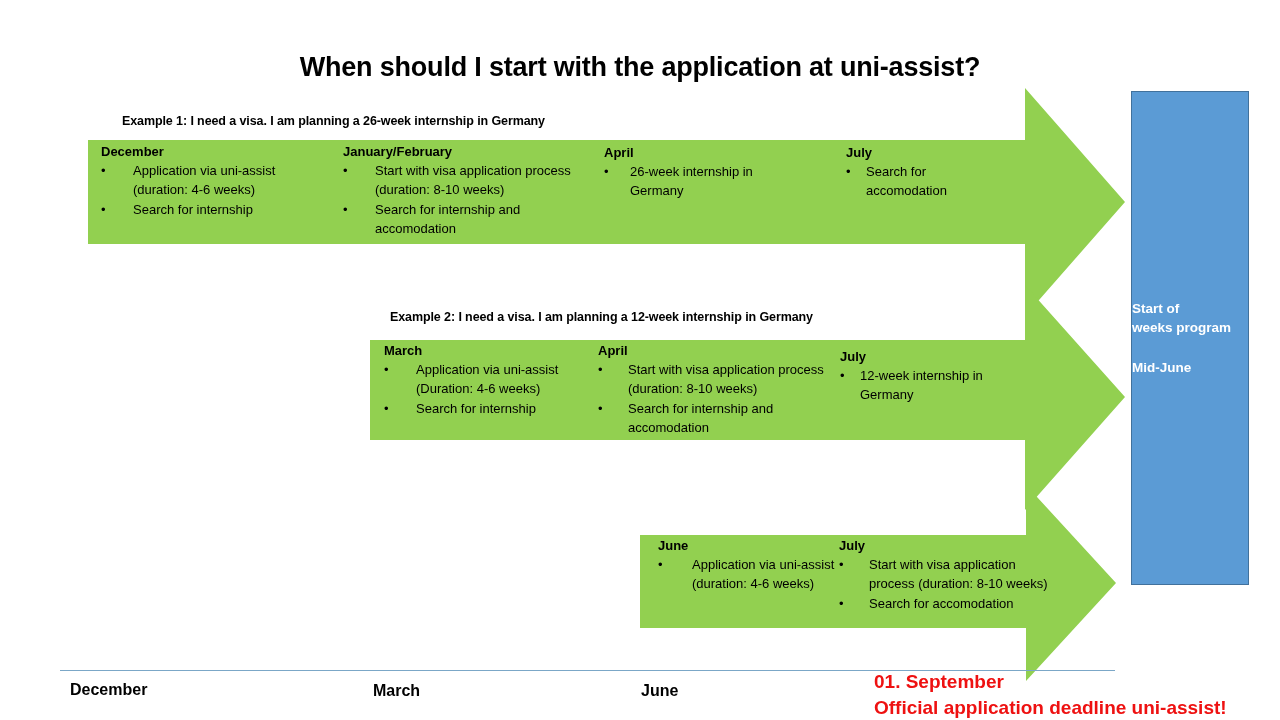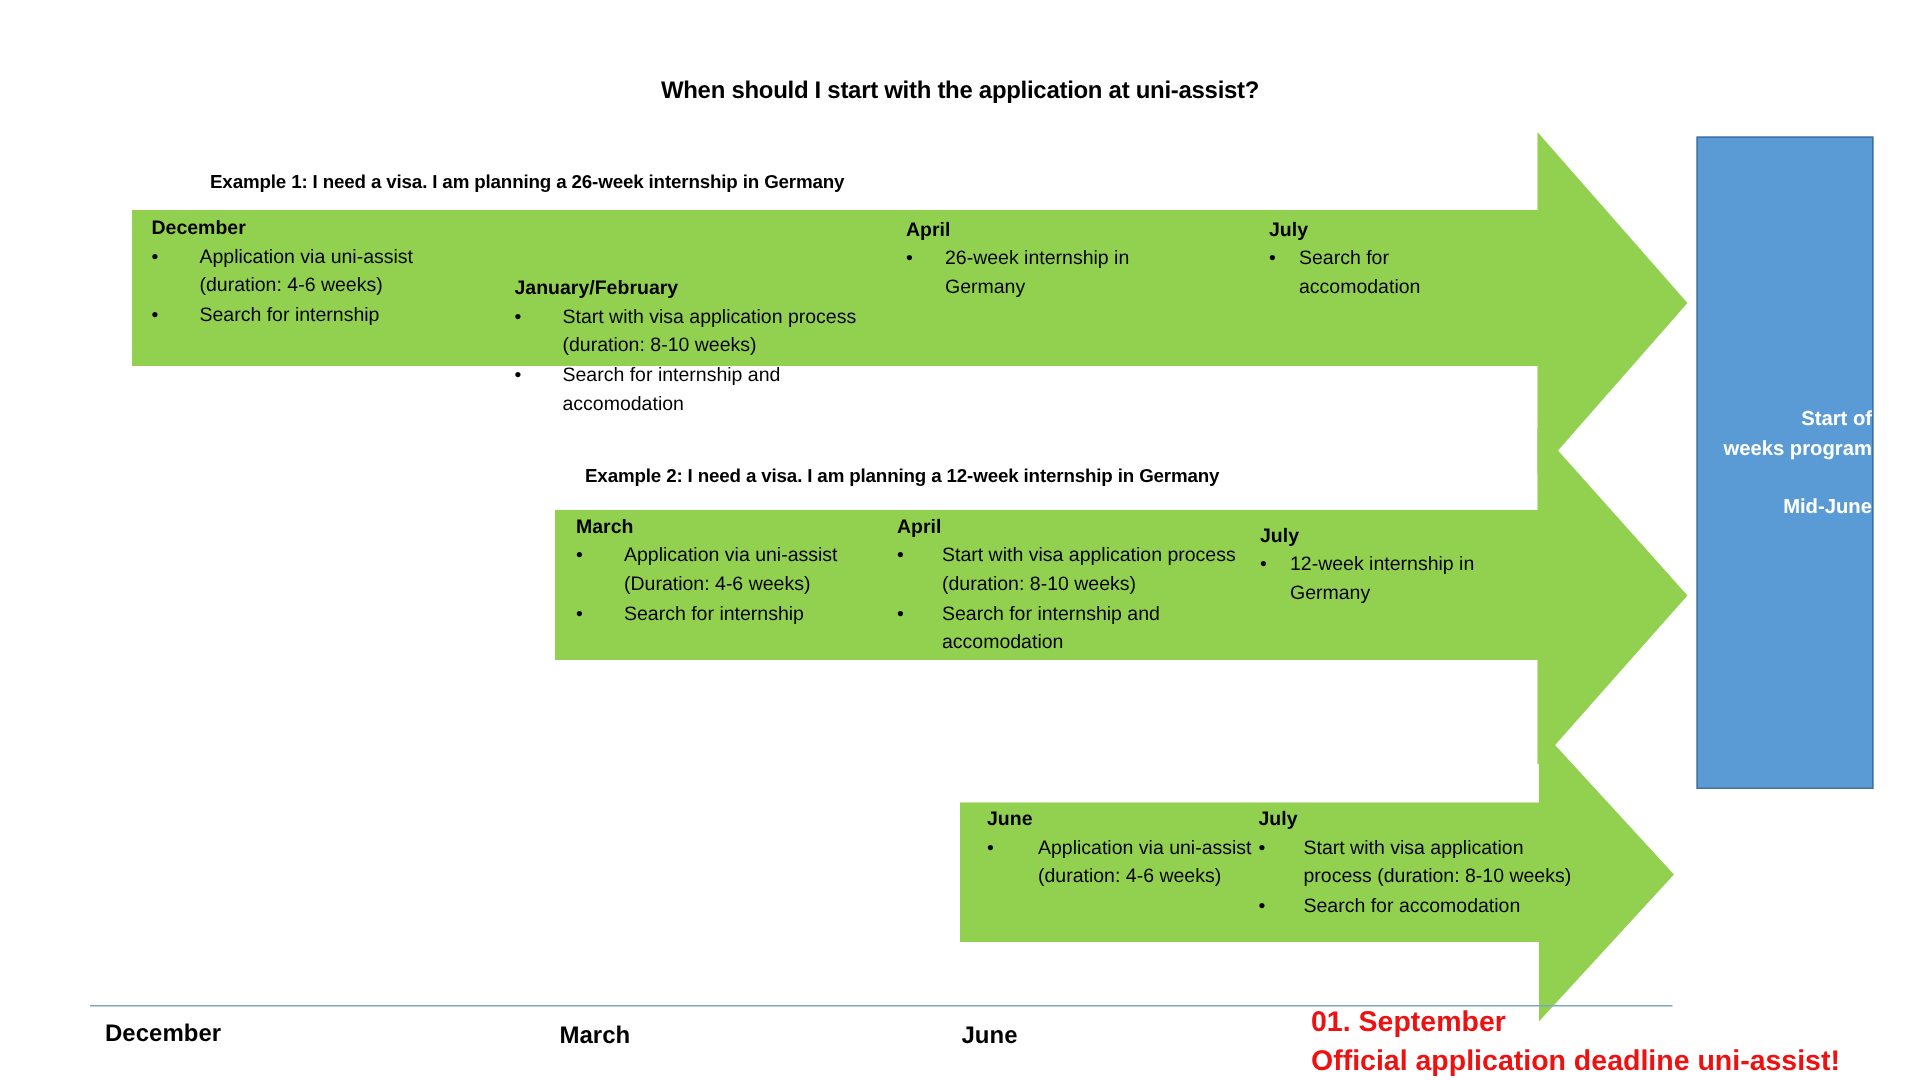--- a/index.html
+++ b/index.html
@@ -20,21 +20,21 @@
     background: #ffffff;
   }
 
   
   .slide-title {
     position: absolute;
     left: 0;
     top: 52px;
     width: 1280px;
     text-align: center;
-    font-size: 16px;
+    font-size: 27px;
     font-weight: bold;
     color: #000000;
     letter-spacing: -0.2px;
   }
 
   
   .arrow-row {
     position: absolute;
   }
   .arrow-shape {
@@ -99,28 +99,28 @@
   .bullet-item .btext {
     display: block;
   }
 
   
   .study-box {
     position: absolute;
     left: 1131px;
     top: 91px;
     width: 118px;
-    height: 435px;
+    height: 494px;
     background: #5b9bd5;
     border: 1px solid #41719c;
     box-sizing: border-box;
     z-index: 6;
     display: flex;
     flex-direction: column;
-    align-items: flex-end;
+    align-items: flex-start;
     justify-content: center;
   }
   .study-box .line {
     color: #ffffff;
     font-size: 13.5px;
     font-weight: bold;
     text-align: center;
     line-height: 1.45;
   }
   .study-box .gap {
@@ -169,37 +169,37 @@
   <div class="slide-title">When should I start with the application at uni-assist?</div>
 
   <div class="arrow-row" style="left:88px; top:88px; width:1038px; height:228px;">
     <div class="arrow-shape">
       <svg viewBox="0 0 1038 228" preserveAspectRatio="none">
         <path d="M 0,52 L 937,52 L 937,0 L 1037,114 L 937,228 L 937,156 L 0,156 Z" fill="#92d050"></path>
       </svg>
     </div>
   </div>
 
-  <div class="example-label" style="left:109px; top:114px;padding-left:31px;">Example 1: I need a visa. I am planning a 26-week internship in Germany</div>
+  <div class="example-label" style="left:91px; top:114px;padding-left:31px;">Example 1: I need a visa. I am planning a 26-week internship in Germany</div>
 
   <div class="col" style="left:101px; top:144px; width:232px;">
     <div class="col-month">December</div>
     <ul class="bullet-list">
       <li class="bullet-item" style="padding-left:32px;">
         <span class="dot">•</span>
         <span class="btext">Application via uni-assist (duration: 4-6 weeks)</span>
       </li>
       <li class="bullet-item" style="padding-left:32px;">
         <span class="dot">•</span>
         <span class="btext">Search for internship</span>
       </li>
     </ul>
   </div>
 
-  <div class="col" style="left:343px; top:144px; width:248px;margin-top:40px;">
+  <div class="col" style="left:343px; top:144px; width:248px;">
     <div class="col-month">January/February</div>
     <ul class="bullet-list">
       <li class="bullet-item" style="padding-left:32px;">
         <span class="dot">•</span>
         <span class="btext">Start with visa application process (duration: 8-10 weeks)</span>
       </li>
       <li class="bullet-item" style="padding-left:32px;">
         <span class="dot">•</span>
         <span class="btext">Search for internship and accomodation</span>
       </li>

